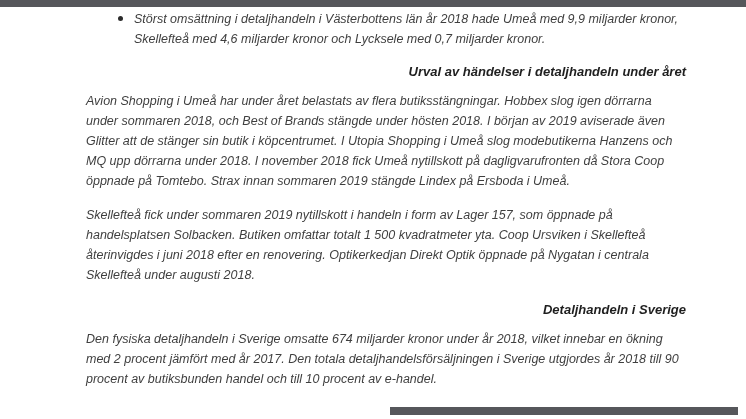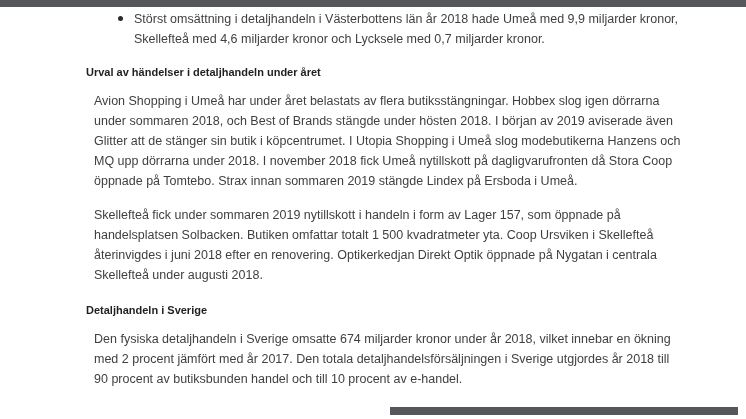--- a/index.html
+++ b/index.html
@@ -8,20 +8,21 @@
     background: #ffffff;
   }
   .page {
     position: relative;
     width: 746px;
     height: 419px;
     background: #ffffff;
     overflow: hidden;
     font-family: "Liberation Sans", sans-serif;
     color: #3f3f3f;
+    font-style: italic;
   }
   .top-bar {
     position: absolute;
     top: 0;
     left: 0;
     width: 746px;
     height: 7px;
     background: #56575b;
   }
   .bottom-bar {
@@ -54,30 +55,31 @@
     position: absolute;
     left: 2px;
     top: 7px;
     width: 5px;
     height: 5px;
     border-radius: 50%;
     background: #2b2b2b;
   }
   h2.section-heading {
     margin: 14px 0 10px 0;
-    font-size: 11px;
+    font-size: 13px;
     line-height: 18px;
     font-weight: bold;
     color: #1f1f1f;
+    text-align: right;
   }
   h2.section-heading.second {
     margin-top: 16px;
   }
   p.para {
-    margin: 0 0 0 8px;
+    margin: 0 0 0 0;
   }
   p.para.first {
     margin-bottom: 14px;
   }
 </style>
 </head>
 <body>
 
 <div class="page">
 

